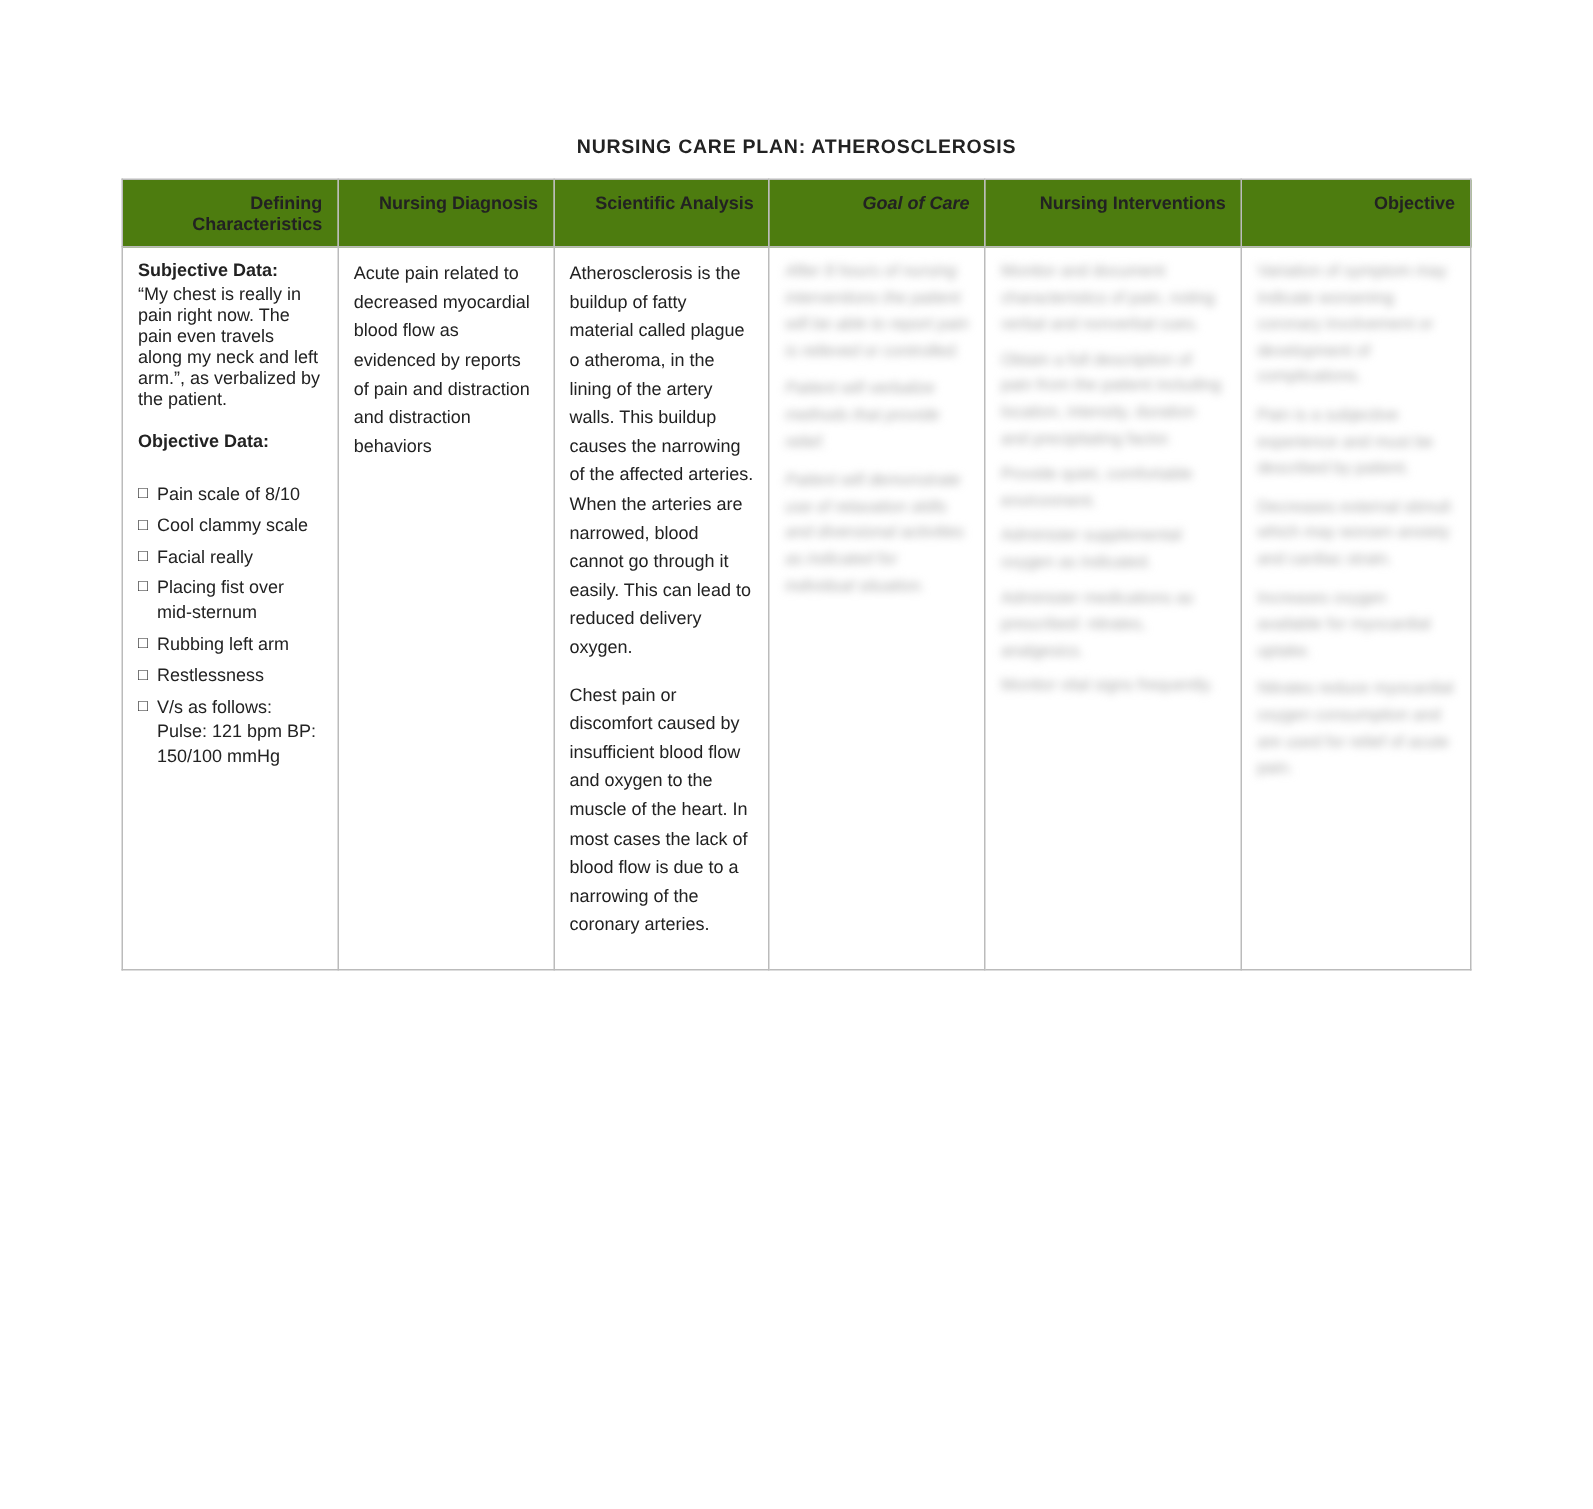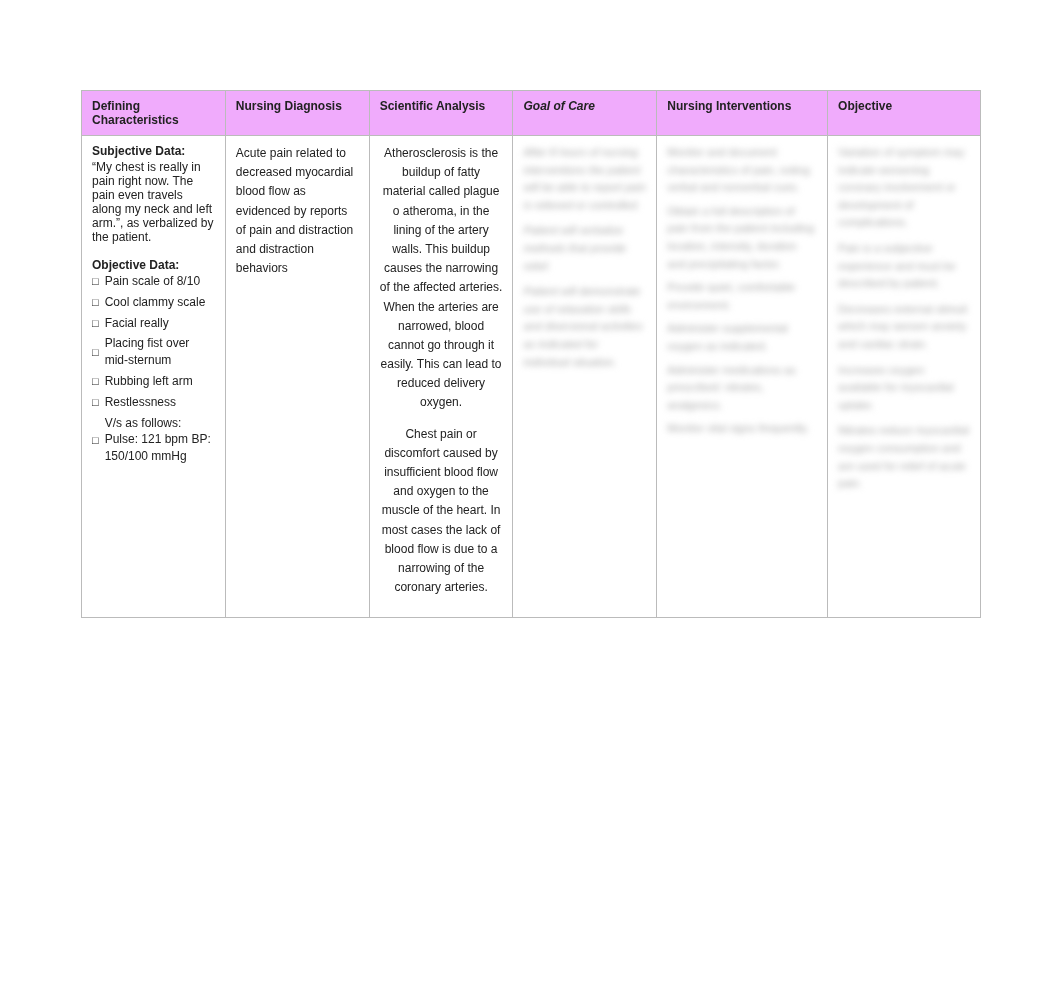--- a/index.html
+++ b/index.html
@@ -39,92 +39,93 @@
     }
 
     .care-table th, .care-table td {
       border: 1px solid #bbb;
       padding: 8px 10px;
       vertical-align: top;
       font-size: 12px;
     }
 
     .care-table thead th {
-      background: #f0abfc;
-      text-align: left;
+      background: #4d7c0f;
+      text-align: right;
       font-weight: bold;
       font-size: 12px;
       color: #222;
     }
 
     .col-defining { width: 16%; }
     .col-diagnosis { width: 16%; }
     .col-scientific { width: 16%; }
     .col-goal { width: 16%; font-style: italic; }
     .col-interventions { width: 19%; }
     .col-rationale { width: 17%; }
 
     .subjective-label {
       font-weight: bold;
       margin-bottom: 2px;
       display: block;
     }
 
     .objective-label {
       font-weight: bold;
-      margin-bottom: 1px;
+      margin-bottom: 20px;
       margin-top: 14px;
       display: block;
     }
 
     .bullet-list {
       list-style: none;
       padding: 0;
       margin: 0;
     }
 
     .bullet-list li {
       display: flex;
-      align-items: center;
+      align-items: flex-start;
       margin-bottom: 4px;
       line-height: 1.4;
     }
 
     .bullet-list li::before {
       content: "□";
       margin-right: 6px;
       font-size: 11px;
       flex-shrink: 0;
       margin-top: 1px;
     }
 
     .blurred-text {
       color: #aaa;
       font-size: 11px;
       line-height: 1.5;
     }
 
     .scientific-text {
-      text-align: center;
+      text-align: left;
       line-height: 1.6;
     }
 
     .scientific-text p {
       margin-bottom: 12px;
     }
 
     .diagnosis-text {
       text-align: left;
       line-height: 1.6;
     }
   </style>
 </head>
 <body>
 
 <div class="page-wrapper">
+  <h1 class="page-title">NURSING CARE PLAN: ATHEROSCLEROSIS</h1>
 
   <table class="care-table">
     <thead>
       <tr>
         <th class="col-defining">Defining Characteristics</th>
         <th class="col-diagnosis">Nursing Diagnosis</th>
         <th class="col-scientific">Scientific Analysis</th>
         <th class="col-goal">Goal of Care</th>
         <th class="col-interventions">Nursing Interventions</th>
         <th class="col-rationale">Objective</th>

